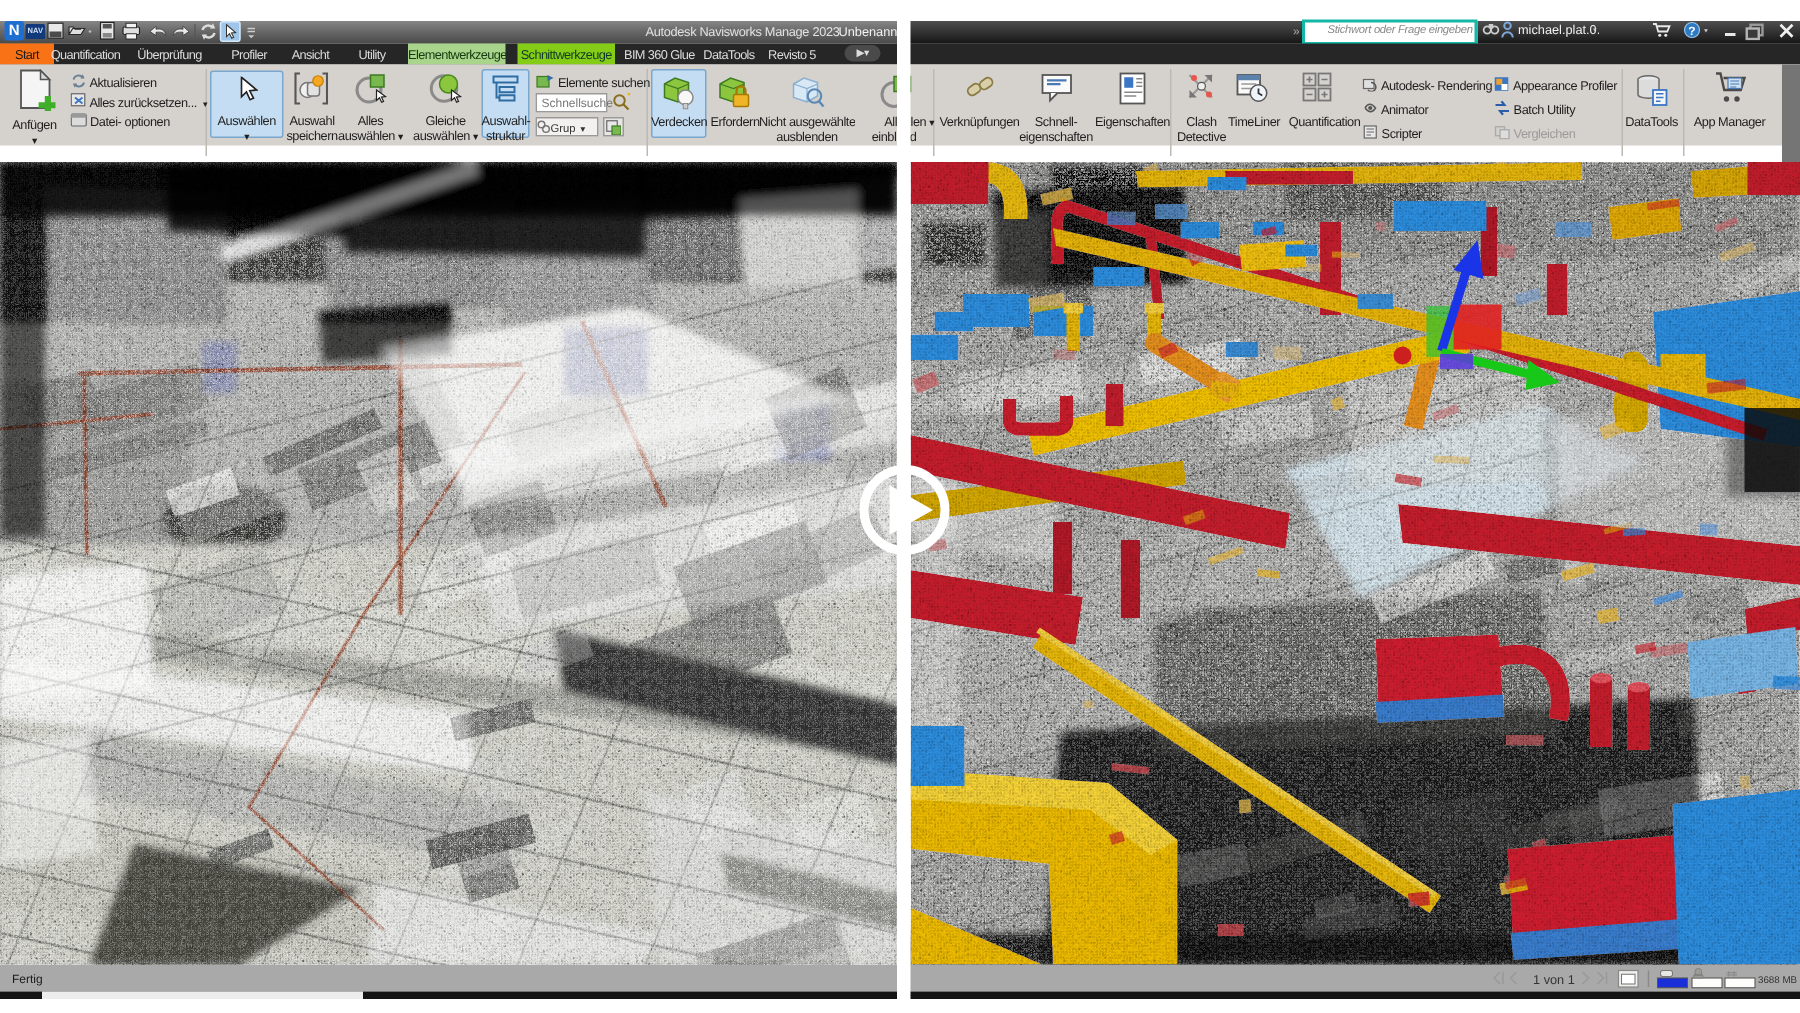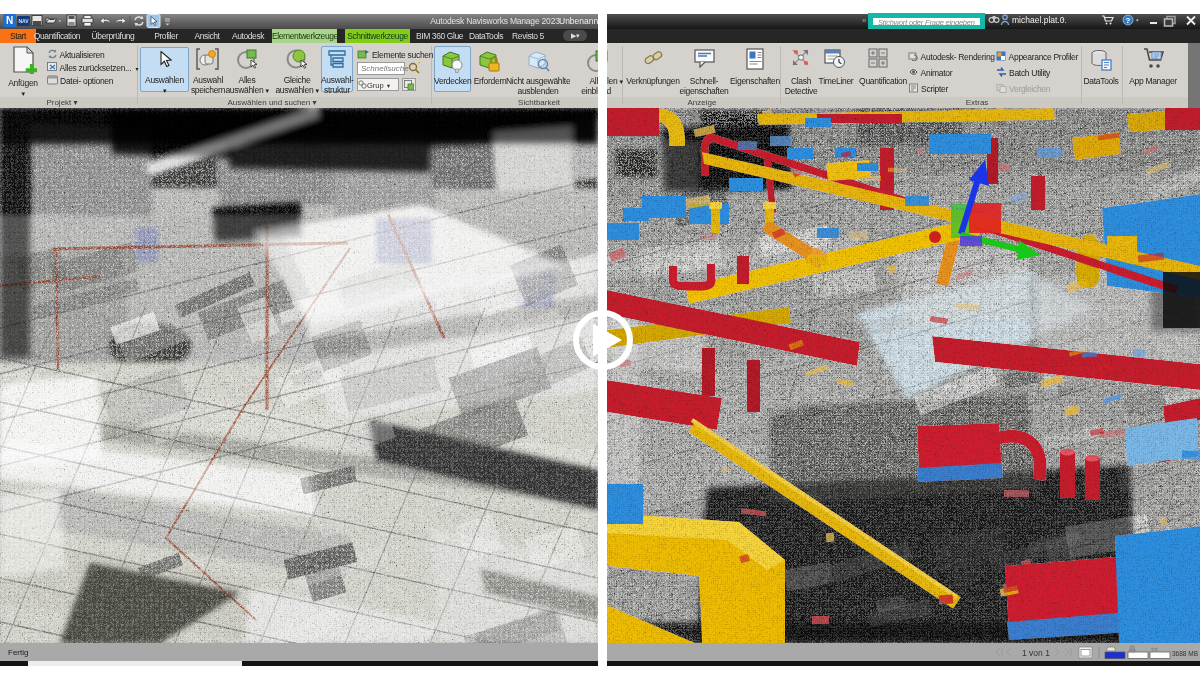--- a/index.html
+++ b/index.html
@@ -64,21 +64,21 @@
     <rect x="116" y="0.5" width="13" height="13" rx="1.5" fill="#9fc6e8" stroke="#d6e9f8" stroke-width="1"></rect>
     <path d="M120 2.5 v8 l2-2 l1.5 3 1.3-0.7 -1.5-2.8 2.8-0.3 z" fill="#fff" stroke="#333" stroke-width="0.7"></path>
     <path d="M134 5 h5 M134 7 h5" stroke="#ccc" stroke-width="1"></path>
     <path d="M134.5 9.5 l2 2 2-2 z" fill="#ccc"></path>
   </svg>
 
   <div class="abs" style="left:420px;top:15px;width:150px;height:13px;color:#e2e2e2;font-size:8.5px;letter-spacing:-0.2px;text-align:center;line-height:13px;white-space:nowrap">Autodesk Navisworks Manage 2023</div>
   <div class="abs" style="left:559px;top:15px;color:#f2f2f2;font-size:8.5px;line-height:13px">Unbenannt</div>
 
   <div class="abs" style="left:862px;top:16px;color:#aaa;font-size:8px">»</div>
-  <div class="abs" style="left:868px;top:13px;width:117px;height:17px;background:#fff;border:5px solid #14b8a6;color:#888;font-style:italic;font-size:7.5px;letter-spacing:-0.2px;line-height:10px;padding-left:5px;white-space:nowrap;overflow:hidden">Stichwort oder Frage eingeben</div>
+  <div class="abs" style="left:868px;top:13px;width:117px;height:17px;background:#fff;border:2px solid #14b8a6;color:#888;font-style:italic;font-size:7.5px;letter-spacing:-0.2px;line-height:10px;padding-left:15px;white-space:nowrap;overflow:hidden">Stichwort oder Frage eingeben</div>
   <svg class="abs" style="left:988px;top:14px" width="78" height="12" viewBox="0 0 78 12">
     <circle cx="3.5" cy="6" r="2.4" fill="none" stroke="#ccc" stroke-width="1.2"></circle>
     <circle cx="8.5" cy="6" r="2.4" fill="none" stroke="#ccc" stroke-width="1.2"></circle>
     <rect x="4.5" y="2" width="3" height="3" fill="#ccc"></rect>
     <circle cx="17" cy="3.2" r="2.2" fill="none" stroke="#7da7d9" stroke-width="1.3"></circle>
     <path d="M13.5 11 a3.5 3.5 0 0 1 7 0" fill="none" stroke="#7da7d9" stroke-width="1.3"></path>
     <text x="24" y="8.5" fill="#f0f0f0" font-size="8.5" font-family="Liberation Sans">michael.plat.0...</text>
     <path d="M74 5 l2.4 0 -1.2 2 z" fill="#ccc"></path>
   </svg>
   <svg class="abs" style="left:1100px;top:14px" width="100" height="13" viewBox="0 0 100 13">
@@ -97,36 +97,29 @@
     <rect x="64.5" y="5" width="8" height="7" fill="#3a3a3a" stroke="#b5b5b5" stroke-width="1.6"></rect>
 
     <path d="M87 2.5 l8 8 M95 2.5 l-8 8" stroke="#f0f0f0" stroke-width="1.8"></path>
   </svg>
   <div class="abs" id="tabbar">
     <div class="tab" style="left:0;width:36px;background:#f97316;color:#1a1a1a">Start</div>
     <div class="tab" style="left:33px;width:48px">Quantification</div>
     <div class="tab" style="left:90px;width:46px">Überprüfung</div>
     <div class="tab" style="left:146px;width:40px">Profiler</div>
     <div class="tab" style="left:192px;width:30px">Ansicht</div>
-    <div class="tab" style="left:231px;width:34px">Autodesk</div>
+    <div class="tab" style="left:231px;width:34px">Utility</div>
     <div class="tab" style="left:272px;width:65px;background:#a8d48c;color:#15380e">Elementwerkzeuge</div>
     <div class="tab" style="left:345px;width:65px;background:#84cc16;color:#0d3a2a">Schnittwerkzeuge</div>
     <div class="tab" style="left:416px;width:46px">BIM 360 Glue</div>
     <div class="tab" style="left:468px;width:36px">DataTools</div>
     <div class="tab" style="left:512px;width:32px">Revisto 5</div>
     <div class="tab" style="left:563px;width:24px;background:#4a4a4a;border-radius:6px;height:11px;top:1px;line-height:11px;font-size:7px">▶▾</div>
   </div>
   <div class="abs" id="ribbon"></div>
-  <div class="abs" id="grouplabels">
-    <div class="glabel" style="left:20px;width:84px">Projekt ▾</div>
-    <div class="glabel" style="left:190px;width:164px">Auswählen und suchen ▾</div>
-    <div class="glabel" style="left:489px;width:100px">Sichtbarkeit</div>
-    <div class="glabel" style="left:652px;width:100px">Anzeige</div>
-    <div class="glabel" style="left:927px;width:100px">Extras</div>
-  </div>
 
   <div class="vsep" style="left:137px"></div>
   <div class="vsep" style="left:431px"></div>
   <div class="vsep" style="left:622px"></div>
   <div class="vsep" style="left:780px"></div>
   <div class="vsep" style="left:1081px"></div>
   <div class="vsep" style="left:1122px"></div>
   <div class="abs" style="left:1188px;top:43px;width:12px;height:65px;background:#757575"></div>
 
   <svg class="abs" style="left:11px;top:46px" width="26" height="28" viewBox="0 0 26 28">
@@ -182,21 +175,21 @@
   <svg class="abs" style="left:328px;top:50px" width="18" height="22" viewBox="0 0 18 22">
     <path d="M1 1 h16 v4 h-16 z M5 8 h10 v3.5 h-10 z M5 13.5 h10 v3.5 h-10 z M3 5 v10 h2" fill="none" stroke="#2e6da3" stroke-width="1.3"></path>
   </svg>
   <div class="bigbtn" style="left:321px;top:76px;width:32px">Auswahl-<br>struktur</div>
 
   <svg class="abs" style="left:357px;top:49px" width="13" height="10" viewBox="0 0 13 10">
     <rect x="1" y="2" width="8" height="7" fill="#79b84f" stroke="#3d7a22" stroke-width="0.8"></rect>
     <path d="M8 1 l4 2 -4 2 z" fill="#2e6da3"></path>
   </svg>
   <div class="smallrow" style="left:372px;top:50px">Elemente suchen</div>
-  <div class="abs" style="left:357px;top:62px;width:48px;height:13px;background:#fff;border:1px solid #9a9a9a;font-size:8px;font-style:italic;color:#777;line-height:12px;padding-left:3px">Schnellsuche</div>
+  <div class="abs" style="left:357px;top:62px;width:48px;height:13px;background:#fff;border:1px solid #9a9a9a;font-size:8px;color:#777;line-height:12px;padding-left:3px">Schnellsuche</div>
   <svg class="abs" style="left:407px;top:61px" width="14" height="13" viewBox="0 0 14 13">
     <circle cx="6" cy="6" r="3.5" fill="none" stroke="#8a6d1f" stroke-width="1.3"></circle>
     <line x1="8.5" y1="8.5" x2="12" y2="12" stroke="#8a6d1f" stroke-width="1.5"></line>
     <path d="M11 1 l2.5 0 -1.2 2.2 z" fill="#e8b51f"></path>
   </svg>
   <div class="abs" style="left:357px;top:78px;width:42px;height:13px;background:#f2f1ef;border:1px solid #9a9a9a;font-size:7.5px;color:#333;line-height:12px;white-space:nowrap;overflow:hidden">
     <svg width="9" height="11" viewBox="0 0 9 11" style="vertical-align:-2px">
         <circle cx="3" cy="4" r="2.2" fill="none" stroke="#777" stroke-width="1"></circle>
         <circle cx="6" cy="7" r="2.2" fill="none" stroke="#777" stroke-width="1"></circle>
       </svg>Grup <span style="font-size:5.5px">▼</span>

